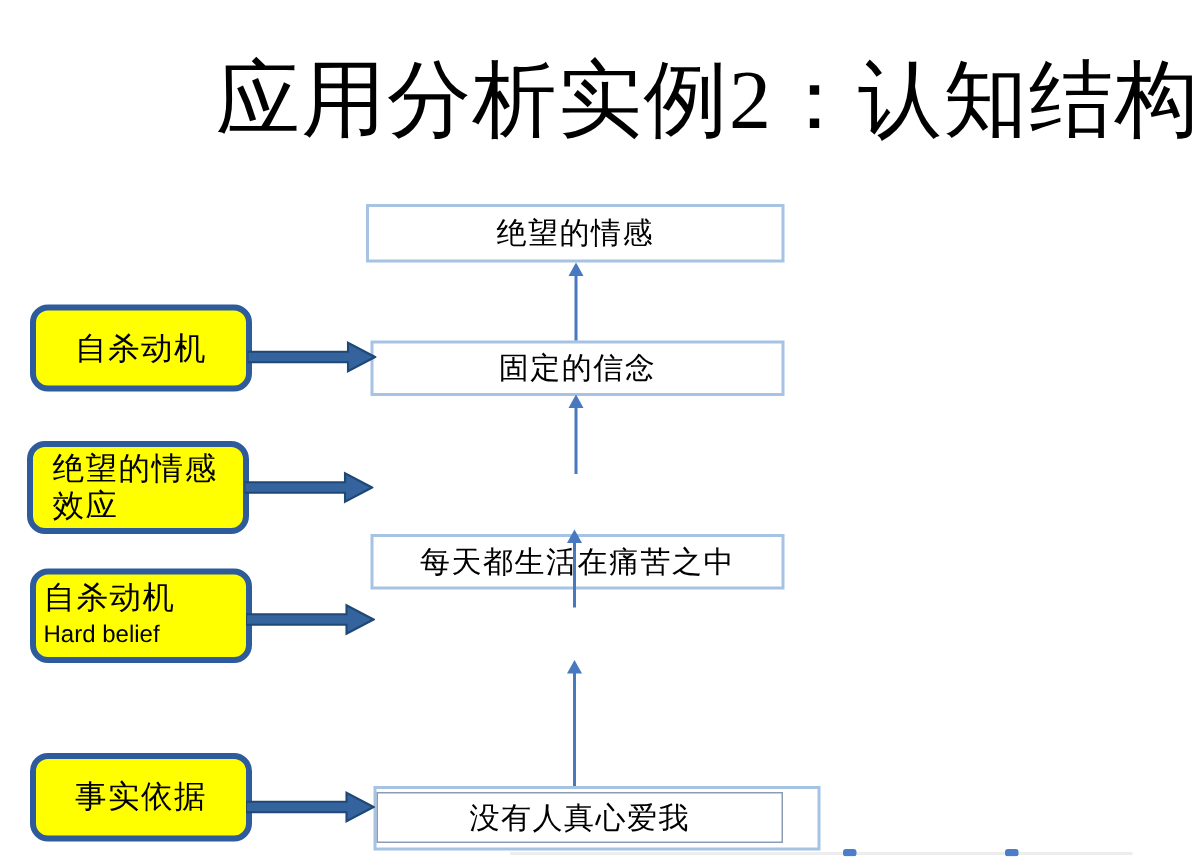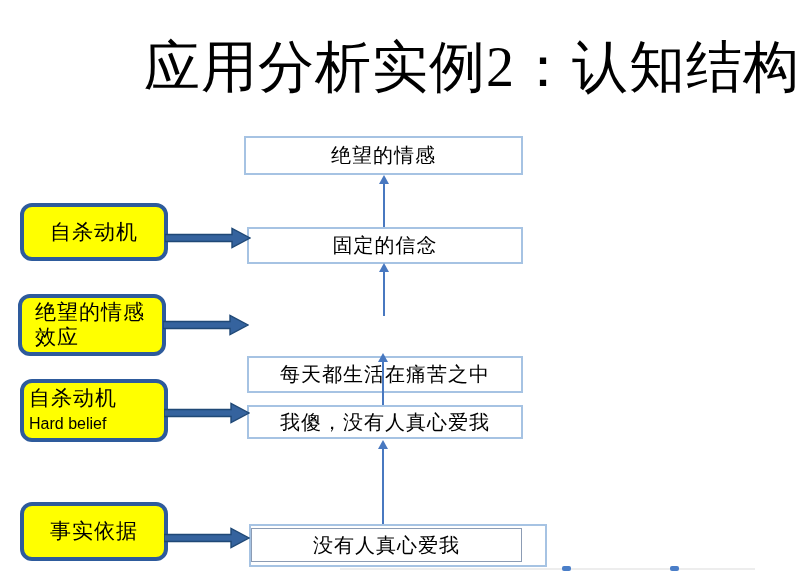--- a/index.html
+++ b/index.html
@@ -48,21 +48,20 @@
 <div class="slide">
 
   <div class="page-title">应用分析实例2：认知结构</div>
 
   <div class="flow-box" style="left:244px;top:136px;width:279px;height:39px;">绝望的情感</div>
 
   <div class="flow-box" style="left:247px;top:227px;width:276px;height:37px;">固定的信念</div>
 
   <div class="flow-box" style="left:247px;top:316px;width:276px;height:37px;margin-top:40px;">每天都生活在痛苦之中</div>
 
-  <div class="flow-box" style="left:247px;top:405px;width:276px;height:34px;">我傻，没有人真心爱我</div>
 
   <div class="flow-box outer" style="left:249px;top:524px;width:298px;height:43px;"></div>
   <div class="flow-box inner" style="left:251px;top:528px;width:271px;height:34px;font-size:20px;">没有人真心爱我</div>
 
   <div class="connector" style="left:383px;top:177px;height:50px;"></div>
   <div class="connector" style="left:383px;top:265px;height:51px;"></div>
   <div class="connector" style="left:382px;top:355px;height:50px;"></div>
   <div class="connector" style="left:382px;top:442px;height:82px;"></div>
 
   <div class="yellow-label centered" style="left:20px;top:203px;width:148px;height:58px;">

